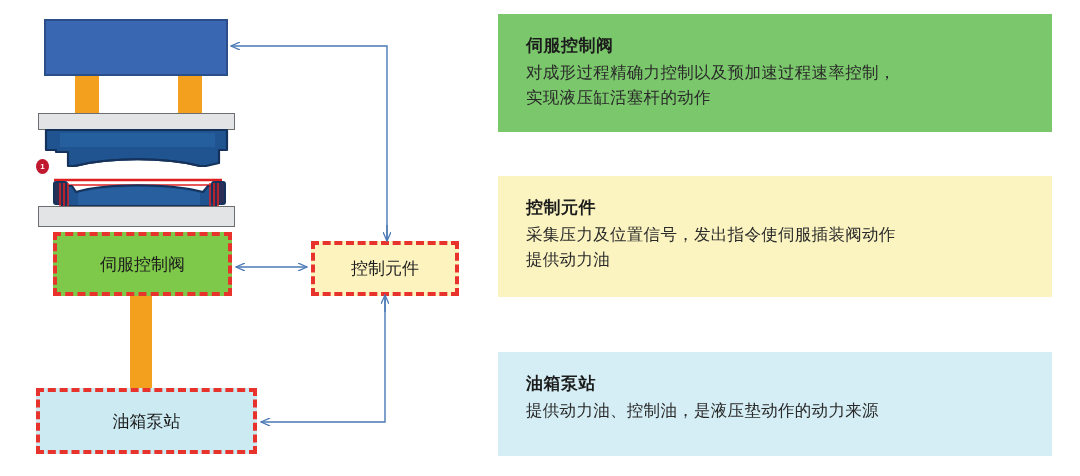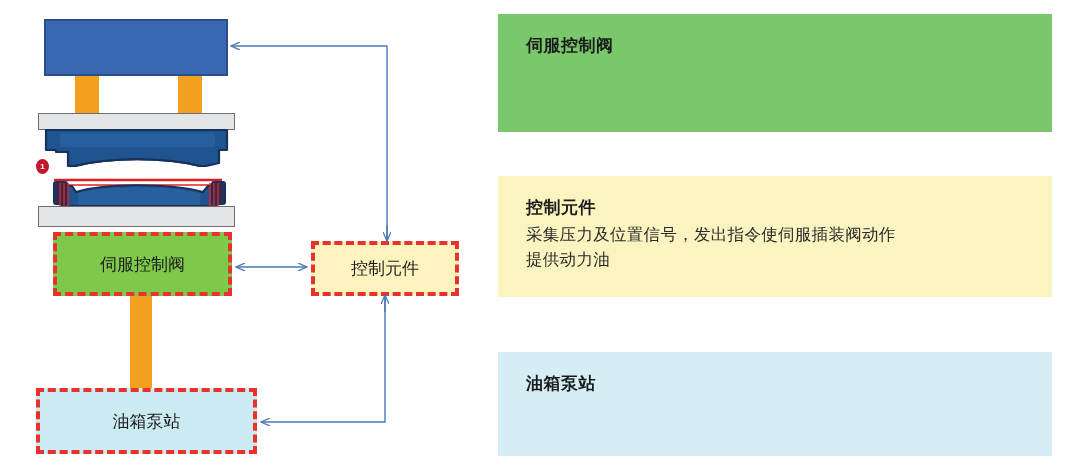--- a/index.html
+++ b/index.html
@@ -158,26 +158,29 @@
       <path d="M385,296 L385,422 L261,422" fill="none" stroke="#4a79b5" stroke-width="1.4" marker-end="url(#ah)"></path>
 
       <path d="M385,312 L385,295" fill="none" stroke="#4a79b5" stroke-width="1.4" marker-end="url(#ah)"></path>
     </svg>
   </div>
 
   <div id="panels">
 
     <div class="panel panel-green">
       <div class="panel-title">伺服控制阀</div>
+      <div class="panel-body">对成形过程精确力控制以及预加速过程速率控制，
+实现液压缸活塞杆的动作</div>
     </div>
 
     <div class="panel panel-yellow">
       <div class="panel-title">控制元件</div>
       <div class="panel-body">采集压力及位置信号，发出指令使伺服插装阀动作
 提供动力油</div>
     </div>
 
     <div class="panel panel-blue">
       <div class="panel-title">油箱泵站</div>
+      <div class="panel-body">提供动力油、控制油，是液压垫动作的动力来源</div>
     </div>
 
   </div>
 </div>
 
 </body></html>

